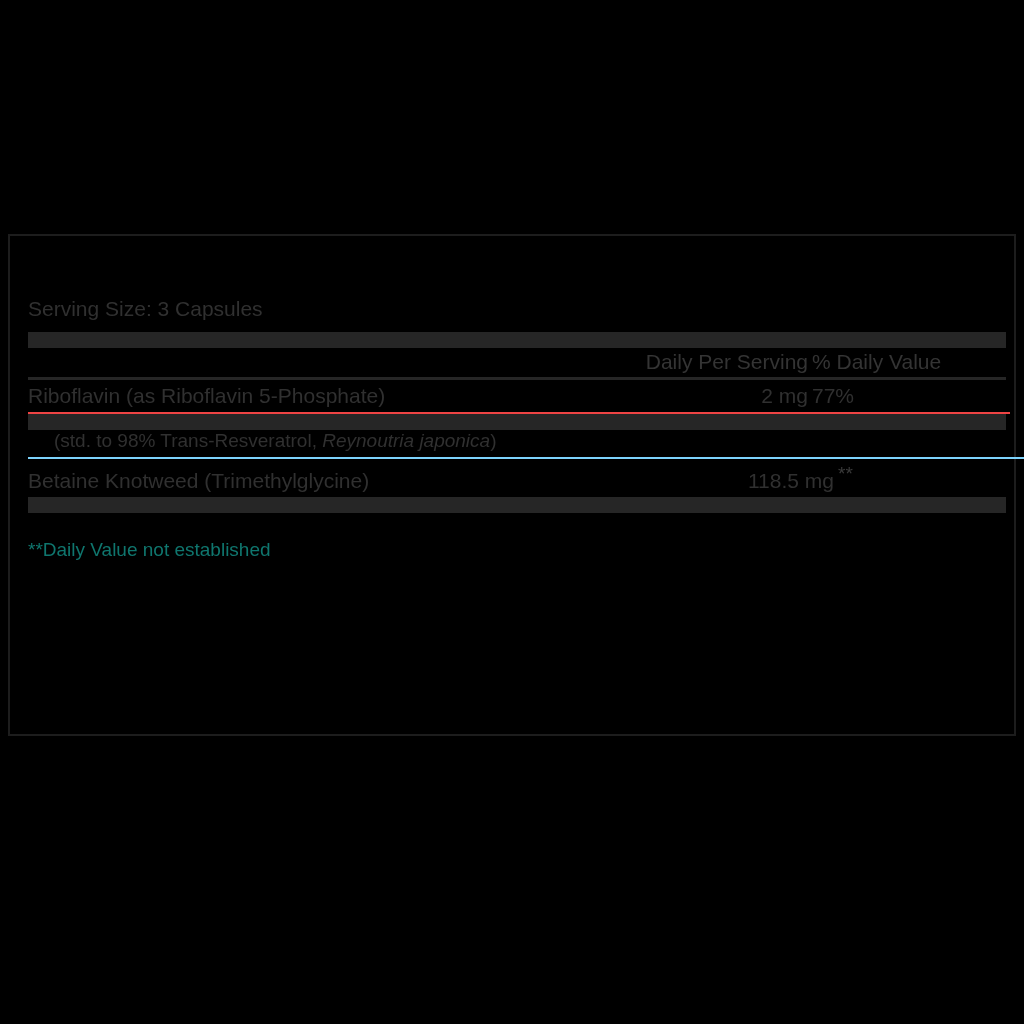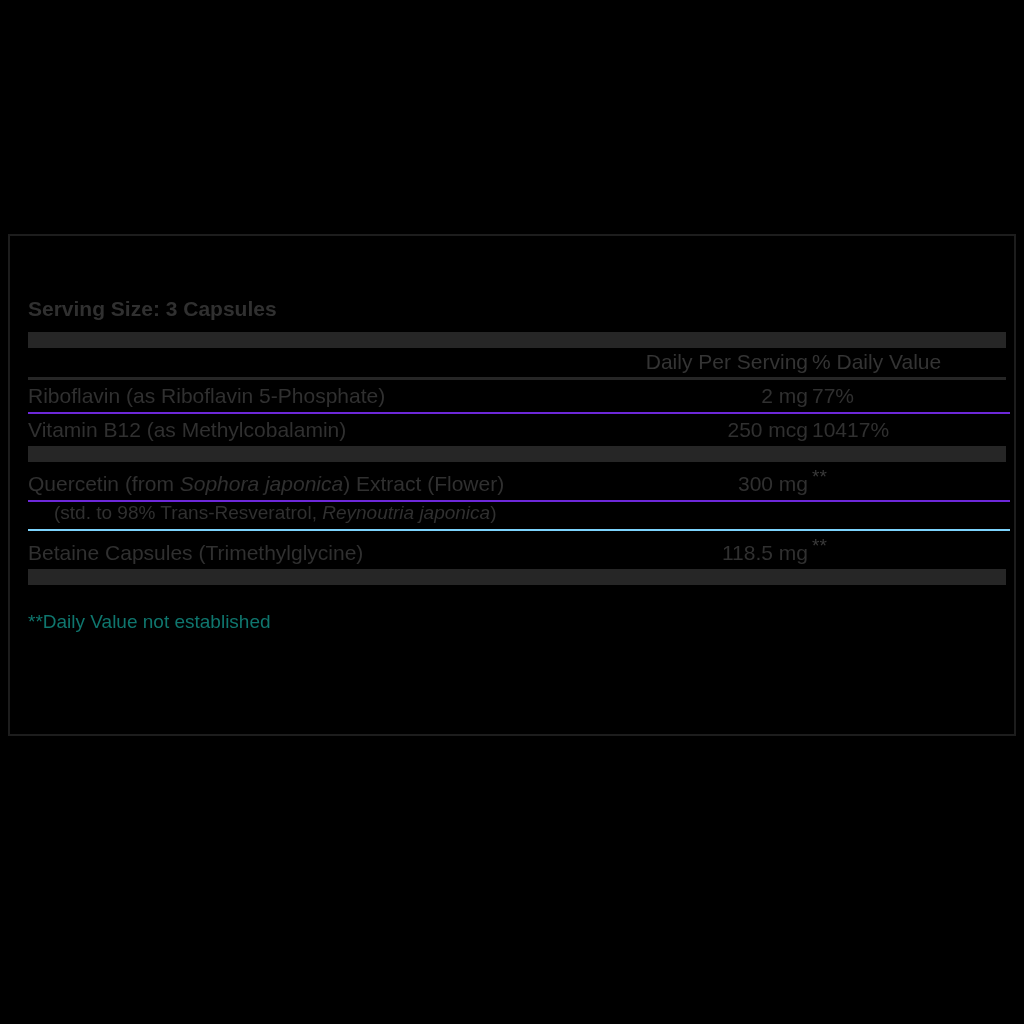--- a/index.html
+++ b/index.html
@@ -35,21 +35,20 @@
     position: absolute;
     left: 18px;
     top: 60px;
     right: 10px;
   }
   .serving-line {
     font-size: 21px;
     line-height: 26px;
     color: #303030;
     white-space: nowrap;
-    font-weight: bold;
   }
   
   .bar {
     background: #262626;
     width: 978px;
   }
   .bar-thick { height: 16px; margin-top: 10px; }
   .bar-thick2 { height: 16px; }
   .rule-thin {
     height: 3px;
@@ -75,21 +74,21 @@
     font-size: 21px;
     color: #343434;
     padding-bottom: 3px !important;
     padding-top: 2px !important;
   }
   .nut-row td {
     font-size: 21px;
     color: #303030;
     padding-top: 4px !important;
     padding-bottom: 4px !important;
-    border-bottom: 2px solid #6d28d9;
+    border-bottom: 2px solid #ef4444;
     white-space: nowrap;
   }
   .nut-row.no-border td { border-bottom: none; }
   .sub-row td {
     font-size: 19px;
     color: #303030;
     padding-top: 0 !important;
     padding-bottom: 5px !important;
     border-bottom: 2px solid #7dd3fc;
     white-space: nowrap;
@@ -131,44 +130,34 @@
 
       <div class="rule-thin"></div>
 
       <table class="facts">
         <tbody>
             <tr class="nut-row">
           <td class="col-name">Riboflavin (as Riboflavin 5-Phosphate)</td>
           <td class="col-amt">2 mg</td>
           <td class="col-dv">77%</td>
         </tr>
-        <tr class="nut-row no-border">
-          <td class="col-name">Vitamin B12 (as Methylcobalamin)</td>
-          <td class="col-amt">250 mcg</td>
-          <td class="col-dv">10417%</td>
-        </tr>
       </tbody>
         </table>
 
       <div class="bar bar-thick2"></div>
 
       <table class="facts">
         <tbody>
-        <tr class="nut-row">
-          <td class="col-name"><span>Quercetin (from </span><em>Sophora japonica</em><span>) Extract (Flower)</span></td>
-          <td class="col-amt">300 mg</td>
-          <td class="col-dv"><span class="dagger">**</span></td>
-        </tr>
         <tr class="sub-row">
           <td class="col-name indent"><span>(std. to 98% Trans-Resveratrol, </span><em>Reynoutria japonica</em><span>)</span></td>
           <td class="col-amt"></td>
           <td class="col-dv"></td>
         </tr>
         <tr class="nut-row no-border">
-          <td class="col-name">Betaine Capsules (Trimethylglycine)</td>
+          <td class="col-name">Betaine Knotweed (Trimethylglycine)</td>
           <td class="col-amt">118.5 mg</td>
           <td class="col-dv"><span class="dagger">**</span></td>
         </tr>
       </tbody>
         </table>
 
       <div class="bar bar-thick2"></div>
 
       <div class="footnote">**Daily Value not established</div>
 

